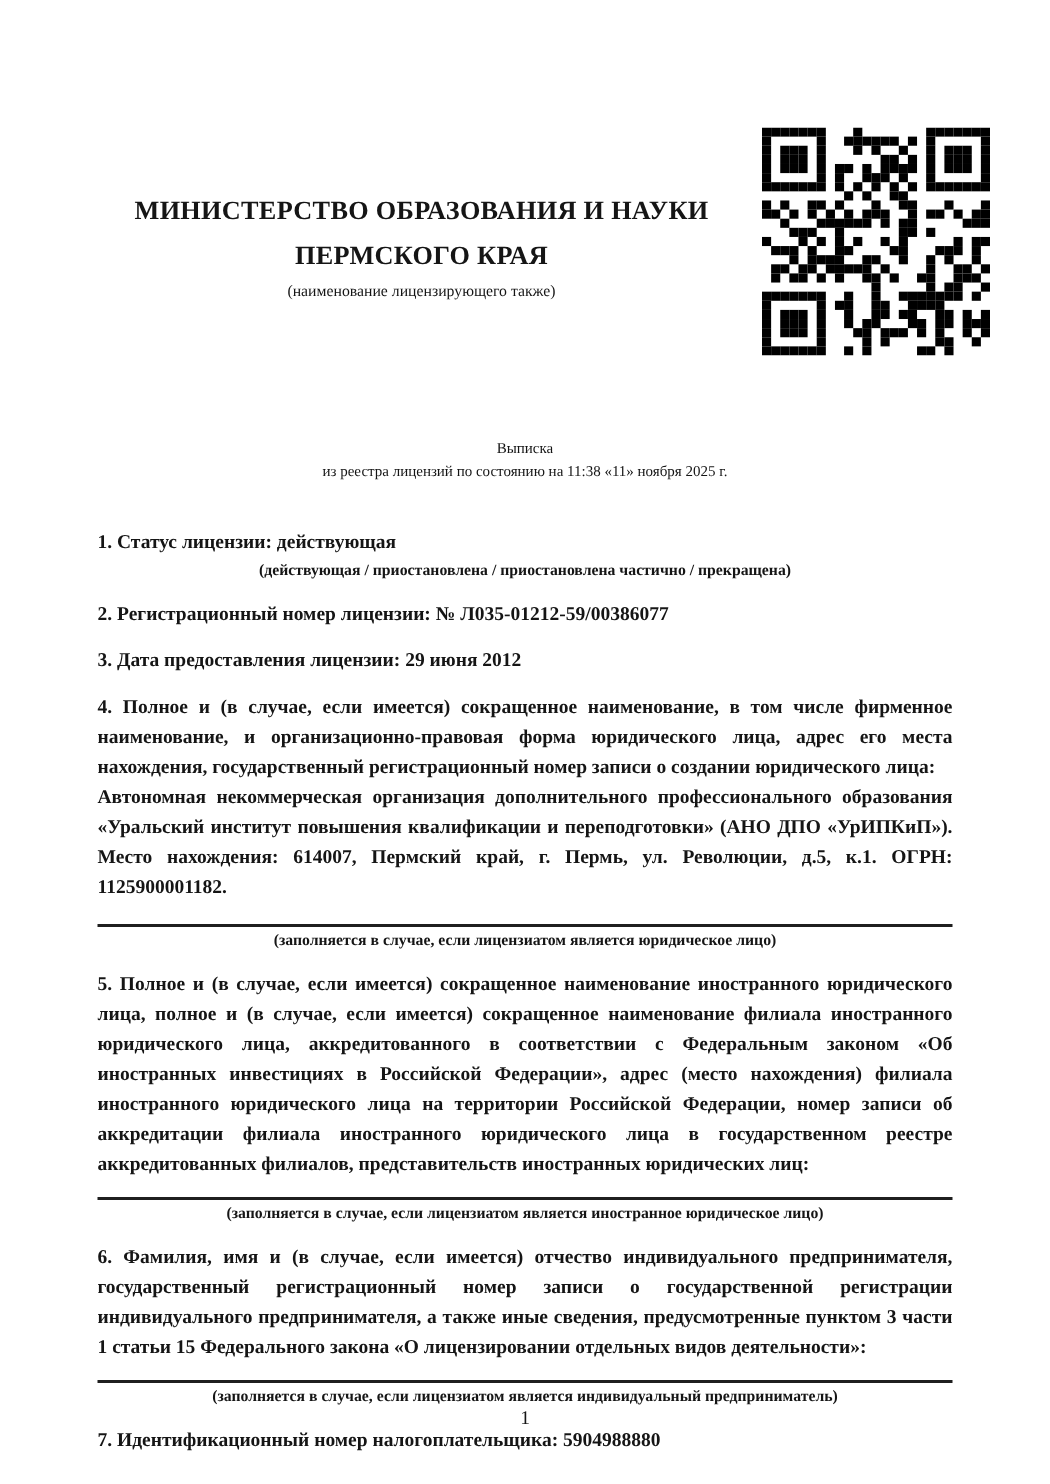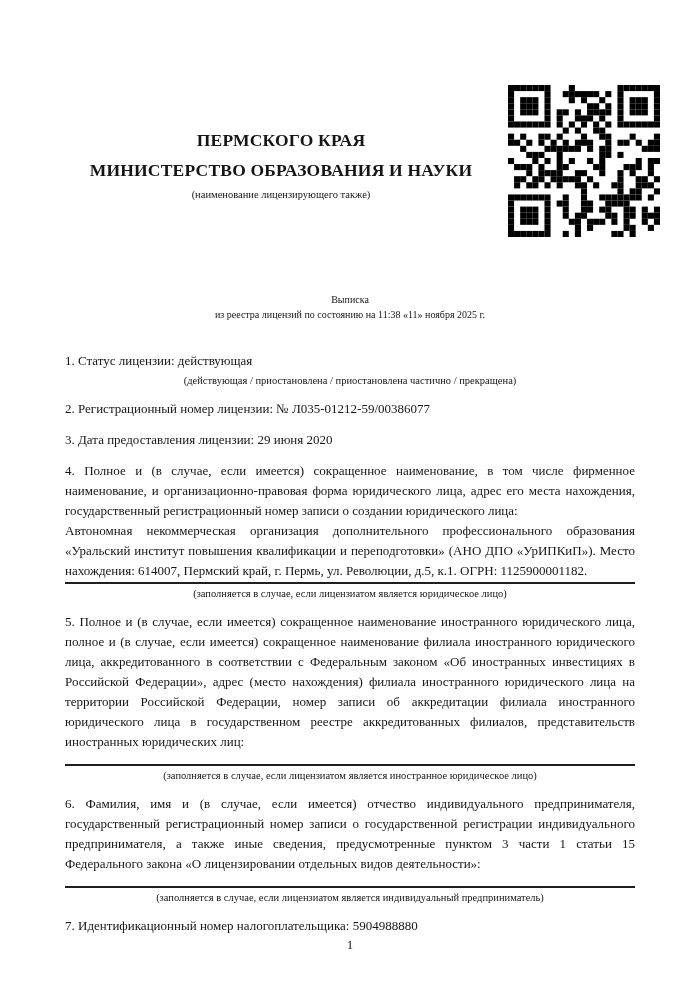--- a/index.html
+++ b/index.html
@@ -47,28 +47,29 @@
     margin-top: 92px;
     text-align: center;
     font-size: 10px;
     line-height: 1.55;
   }
 
   .items {
     margin-top: 28px;
     font-size: 13px;
     line-height: 20px;
+    font-weight: bold;
   }
   .item { margin-bottom: 11px; }
   .item p { margin: 0; }
   .para { text-align: justify; }
   .value {
     text-align: justify;
     border-bottom: 2px solid #1f1f1f;
-    padding-bottom: 1px;
+    padding-bottom: 15px;
   }
   .blank-line {
     height: 12px;
     border-bottom: 2px solid #1f1f1f;
   }
   .note {
     text-align: center;
     font-size: 10.5px;
     line-height: 15px;
     margin-top: 2px !important;
@@ -389,22 +390,22 @@
           <rect x="66" y="144" width="6" height="6"></rect>
           <rect x="102" y="144" width="6" height="6"></rect>
           <rect x="108" y="144" width="6" height="6"></rect>
           <rect x="120" y="144" width="6" height="6"></rect>
         </g>
       </svg>
   </div>
 
   <div class="org-header">
     <div class="org-title">
+      <div>МИНИСТЕРСТВО ОБРАЗОВАНИЯ И НАУКИ</div>
       <div>ПЕРМСКОГО КРАЯ</div>
-      <div>МИНИСТЕРСТВО ОБРАЗОВАНИЯ И НАУКИ</div>
     </div>
     <div class="org-caption">(наименование лицензирующего также)</div>
   </div>
 
   <div class="doc-title">
     <div>Выписка</div>
     <div>из реестра лицензий по состоянию на 11:38 «11» ноября 2025 г.</div>
   </div>
 
   <div class="items">
@@ -412,21 +413,21 @@
     <div class="item">
       <p class="para">1. Статус лицензии: действующая</p>
       <p class="note">(действующая / приостановлена / приостановлена частично / прекращена)</p>
     </div>
 
     <div class="item">
       <p class="para">2. Регистрационный номер лицензии: № Л035-01212-59/00386077</p>
     </div>
 
     <div class="item">
-      <p class="para">3. Дата предоставления лицензии: 29 июня 2020</p>
+      <p class="para">3. Дата предоставления лицензии: 29 июня 2012</p>
     </div>
 
     <div class="item">
       <p class="para">4. Полное и (в случае, если имеется) сокращенное наименование, в том числе фирменное наименование, и организационно-правовая форма юридического лица, адрес его места нахождения, государственный регистрационный номер записи о создании юридического лица:</p>
       <p class="para value">Автономная некоммерческая организация дополнительного профессионального образования «Уральский институт повышения квалификации и переподготовки» (АНО ДПО «УрИПКиП»). Место нахождения: 614007, Пермский край, г. Пермь, ул. Революции, д.5, к.1. ОГРН: 1125900001182.</p>
       <p class="note">(заполняется в случае, если лицензиатом является юридическое лицо)</p>
     </div>
 
     <div class="item">
       <p class="para">5. Полное и (в случае, если имеется) сокращенное наименование иностранного юридического лица, полное и (в случае, если имеется) сокращенное наименование филиала иностранного юридического лица, аккредитованного в соответствии с Федеральным законом «Об иностранных инвестициях в Российской Федерации», адрес (место нахождения) филиала иностранного юридического лица на территории Российской Федерации, номер записи об аккредитации филиала иностранного юридического лица в государственном реестре аккредитованных филиалов, представительств иностранных юридических лиц:</p>

